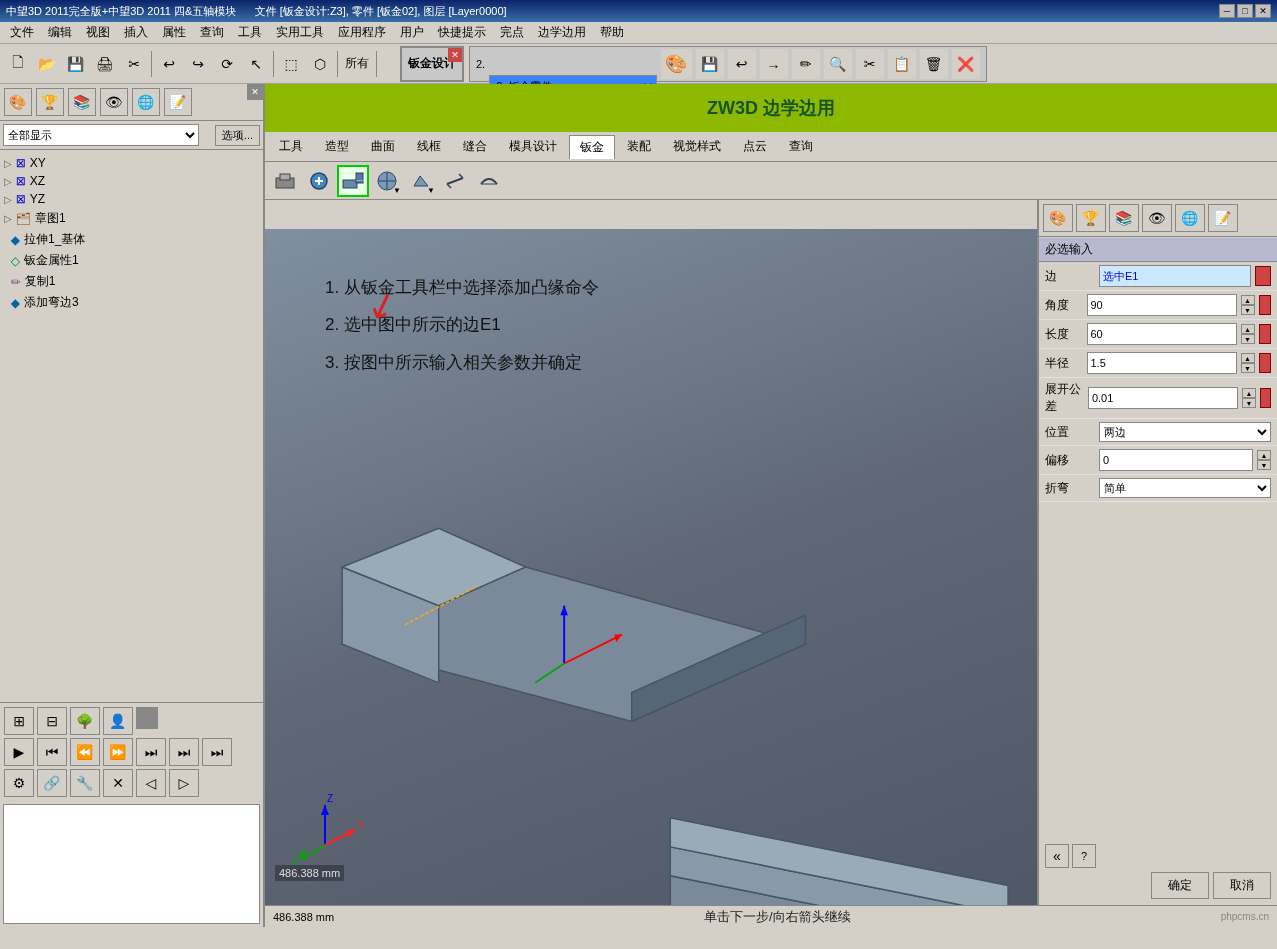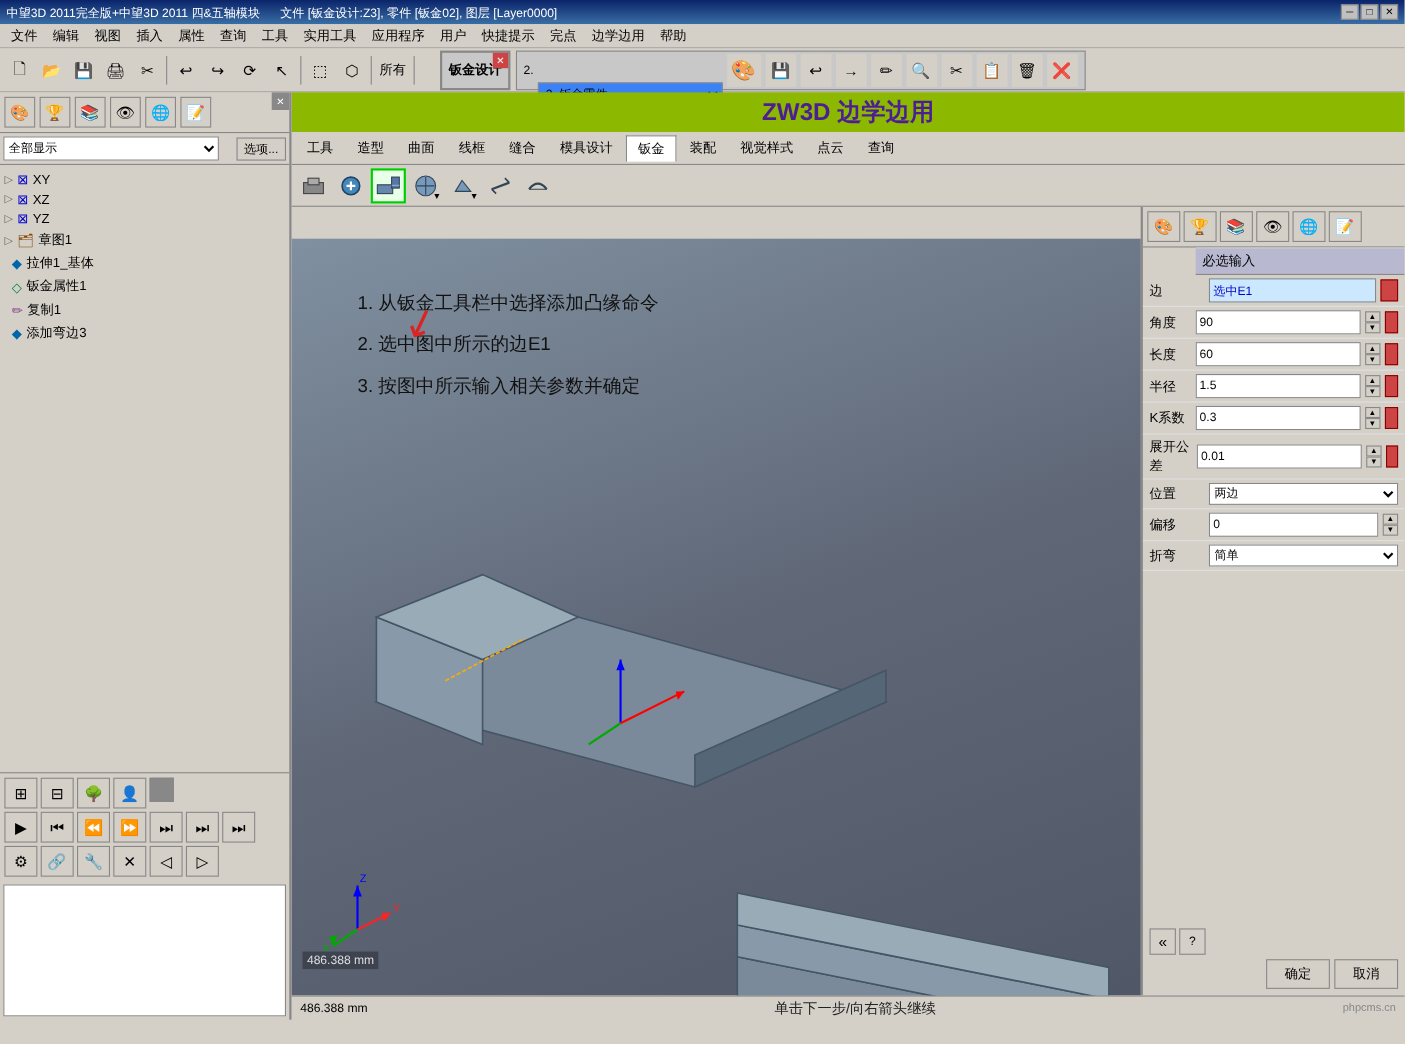--- a/index.html
+++ b/index.html
@@ -134,27 +134,27 @@
       flex: 1;
       display: flex;
       flex-direction: column;
       position: relative;
       background: #606060;
       margin-top: 29px;
     }
 
     
     #green-header {
-      height: 36px;
+      height: 48px;
       background: #8cb800;
       display: flex;
       align-items: center;
       justify-content: center;
-      color: #4c1d95;
-      font-size: 22px;
+      color: #14532d;
+      font-size: 18px;
       font-weight: bold;
     }
 
     
     #secondary-toolbar {
       height: 30px;
       background: #d4d0c8;
       display: flex;
       align-items: center;
       padding: 0 4px;
@@ -235,21 +235,20 @@
       font-size: 14px; cursor: pointer;
     }
 
     
     .rp-section-header {
       background: #b8b8d0;
       padding: 3px 6px;
       font-size: 12px;
       border-bottom: 1px solid #888;
       border-top: 1px solid #ccc;
-      margin-left: 48px;
     }
 
     .rp-row {
       display: flex;
       align-items: center;
       padding: 3px 6px;
       border-bottom: 1px solid #e0e0e0;
       gap: 4px;
     }
     .rp-label {
@@ -722,29 +721,20 @@
         <div class="rp-row">
           <span class="rp-label">半径</span>
           <input class="rp-input" type="text" value="1.5" style="">
           <div class="rp-spinner">
             <div class="rp-spinner-up">▲</div>
             <div class="rp-spinner-down">▼</div>
           </div>
           <div class="rp-red-btn"></div>
         </div>
 
-        <div class="rp-row">
-          <span class="rp-label">K系数</span>
-          <input class="rp-input" type="text" value="0.3" style="">
-          <div class="rp-spinner">
-            <div class="rp-spinner-up">▲</div>
-            <div class="rp-spinner-down">▼</div>
-          </div>
-          <div class="rp-red-btn"></div>
-        </div>
 
         <div class="rp-row">
           <span class="rp-label" style="width:60px;">展开公差</span>
           <input class="rp-input" type="text" value="0.01" style="">
           <div class="rp-spinner">
             <div class="rp-spinner-up">▲</div>
             <div class="rp-spinner-down">▼</div>
           </div>
           <div class="rp-red-btn"></div>
         </div>

